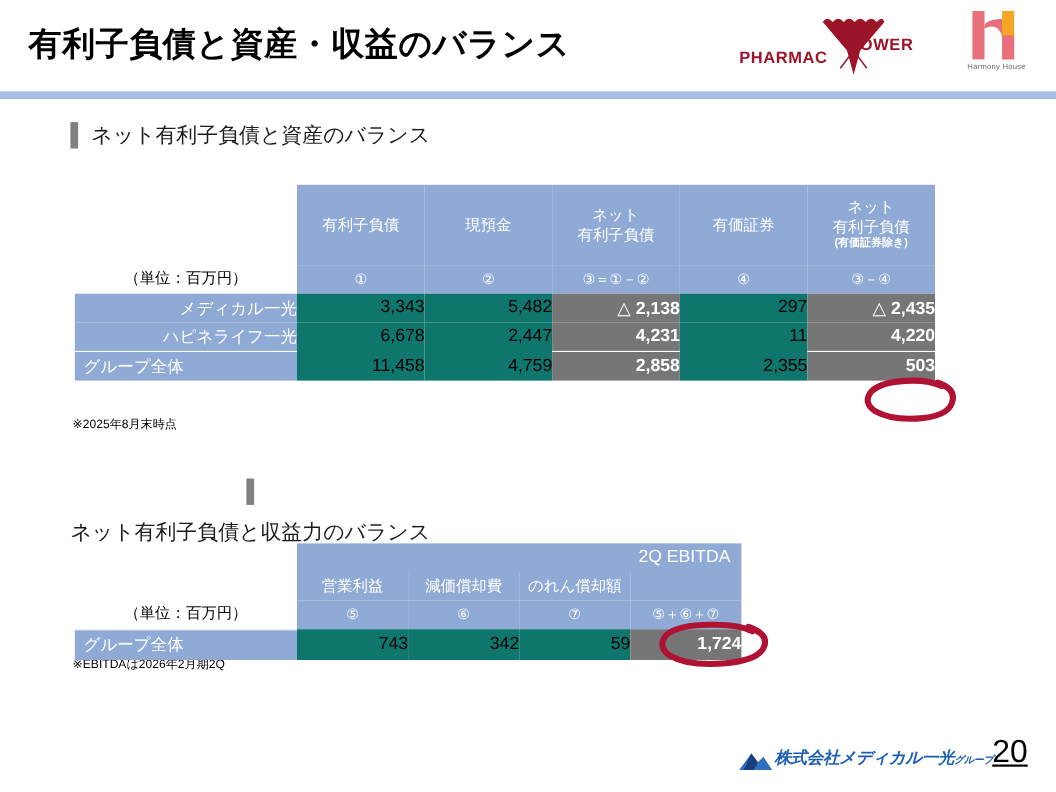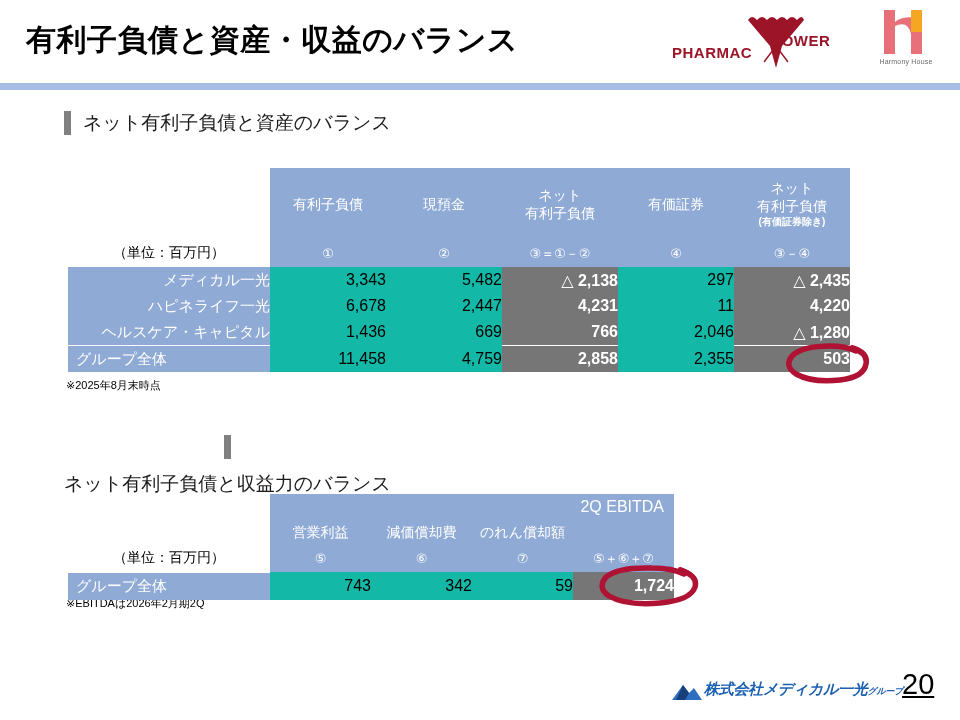--- a/index.html
+++ b/index.html
@@ -177,21 +177,21 @@
     padding-left: 8px;
     border-top: 1.5px solid #ffffff;
   }
   .rowlabel.blank { background: transparent; }
 
   .cell {
     text-align: right;
     vertical-align: middle;
     font-size: 16px;
     padding-right: 9px;
-    background: #14b8a6;
+    background: #0f766e;
     color: #000000;
     white-space: nowrap;
   }
   .cell.hl {
     background: #767676;
     color: #ffffff;
     font-weight: bold;
   }
   .cell.hl.sep { border-top: 1.5px solid #ffffff; }
 
@@ -310,28 +310,20 @@
     </tr>
     <tr>
       <td class="rowlabel" style="height:26px;">ハピネライフ一光</td>
       <td class="cell">6,678</td>
       <td class="cell">2,447</td>
       <td class="cell hl">4,231</td>
       <td class="cell">11</td>
       <td class="cell hl">4,220</td>
     </tr>
     <tr>
-      <td class="rowlabel" style="height:26px;">ヘルスケア・キャピタル</td>
-      <td class="cell">1,436</td>
-      <td class="cell">669</td>
-      <td class="cell hl">766</td>
-      <td class="cell">2,046</td>
-      <td class="cell hl">△ 1,280</td>
-    </tr>
-    <tr>
       <td class="rowlabel total" style="height:26px;">グループ全体</td>
       <td class="cell">11,458</td>
       <td class="cell">4,759</td>
       <td class="cell hl sep">2,858</td>
       <td class="cell">2,355</td>
       <td class="cell hl sep">503</td>
     </tr>
   </tbody>
 </table>
 

